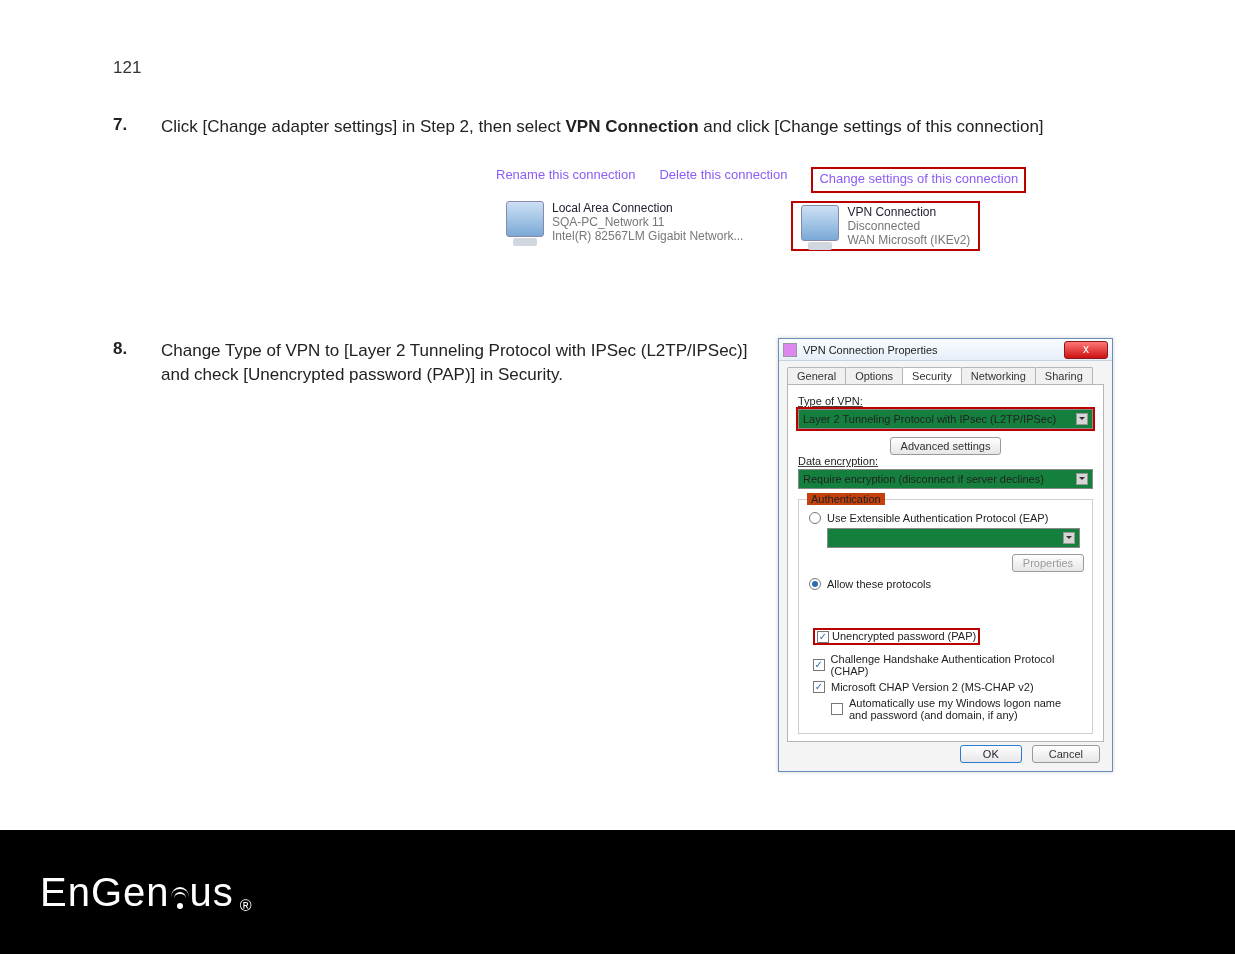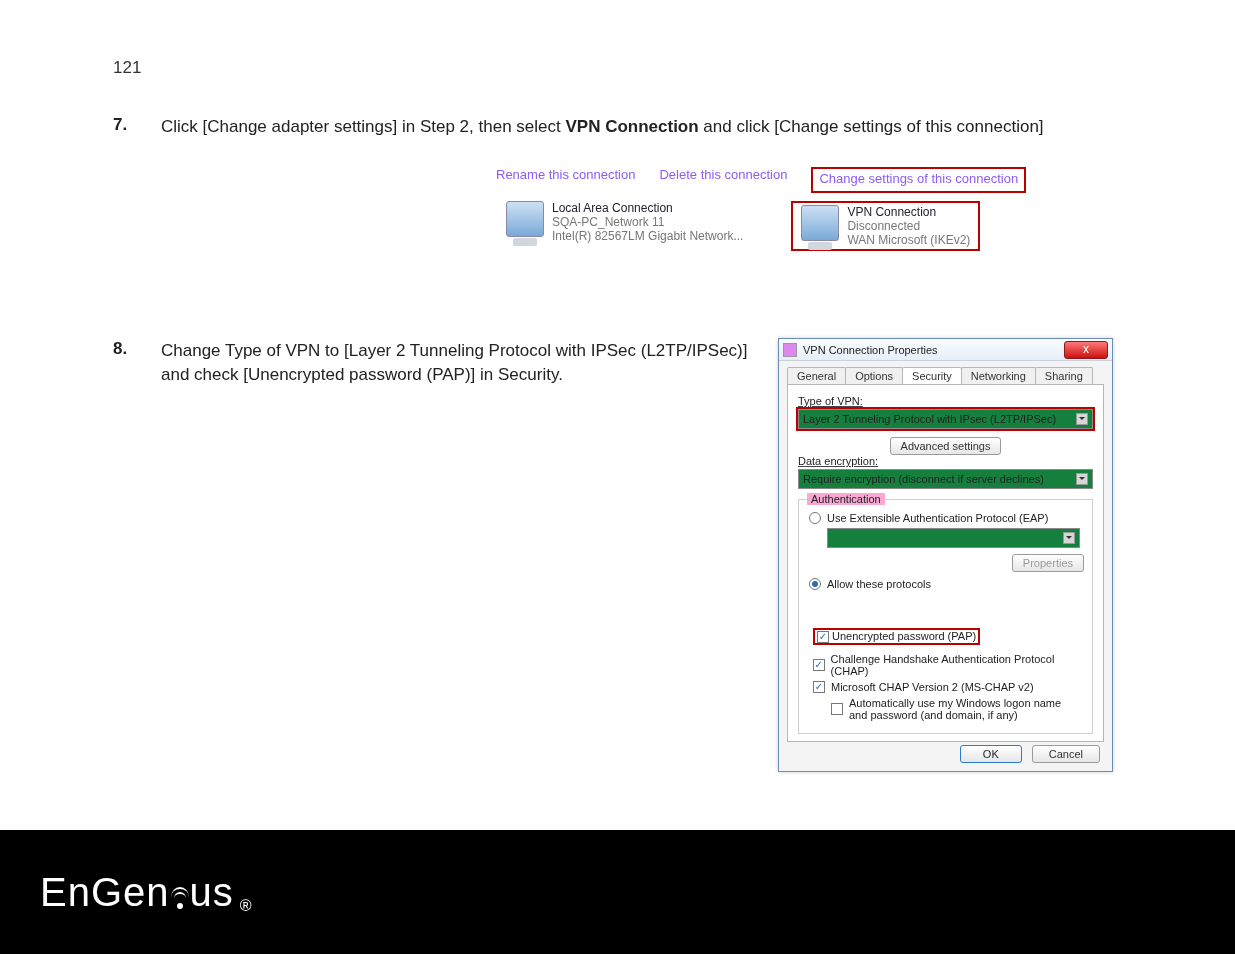--- a/index.html
+++ b/index.html
@@ -41,21 +41,21 @@
   .tab.active { background:#fff; position:relative; z-index:2; }
   .tabpage { margin:0 8px 8px 8px; background:#fff; border:1px solid #b6b6b6; padding:10px 10px; height:358px; position:relative; }
   .lbl { font-size:11px; text-decoration:underline; text-decoration-color:#444; color:#222; display:block; }
   .combo { width:100%; height:20px; border:1px solid #8a8a8a; background:#15803d; display:flex; align-items:center; justify-content:space-between; padding:0 4px; font-size:11px; margin-top:2px; }
   .combo .arrow { width:12px; height:12px; background:#d6d6d6; border:1px solid #999; position:relative; }
   .combo .arrow::after { content:""; position:absolute; left:2px; top:3px; border:3px solid transparent; border-top-color:#333; }
   .combo.redbox { outline:2px solid #b00; outline-offset:0px; }
   .btn { display:inline-block; border:1px solid #9a9a9a; background:linear-gradient(#fff,#e6e6e6); border-radius:3px; font-size:11px; padding:2px 10px; color:#333; }
   .btn.disabled { color:#9a9a9a; }
   .fieldset { border:1px solid #cfcfcf; padding:8px 8px 8px 10px; margin-top:10px; position:relative; }
-  .fieldset .legend { position:absolute; top:-7px; left:8px; background:#f9a8d4; padding:0 4px; font-size:11px; }
+  .fieldset .legend { position:absolute; top:-7px; left:8px; background:#c2410c; padding:0 4px; font-size:11px; }
   .radio, .check { display:flex; align-items:center; gap:6px; margin:4px 0; font-size:11px; }
   .r { width:12px; height:12px; border:1px solid #777; border-radius:50%; background:#fff; display:inline-flex; align-items:center; justify-content:center; }
   .r.sel::after { content:""; width:6px; height:6px; background:#2a6bb1; border-radius:50%; }
   .c { width:12px; height:12px; border:1px solid #777; background:#fff; display:inline-flex; align-items:center; justify-content:center; font-size:10px; color:#2a6bb1; }
   .c.sel::after { content:"✓"; font-size:10px; line-height:10px; }
   .protolist { margin-left:4px; }
   .redbox2 { border:2px solid #b00; display:inline-block; padding:0 2px; }
   .dlg-bottom { position:absolute; bottom:8px; right:12px; display:flex; gap:10px; }
   .dlg-bottom .btn.ok { border:1px solid #2a7ad4; color:#223; }
 

